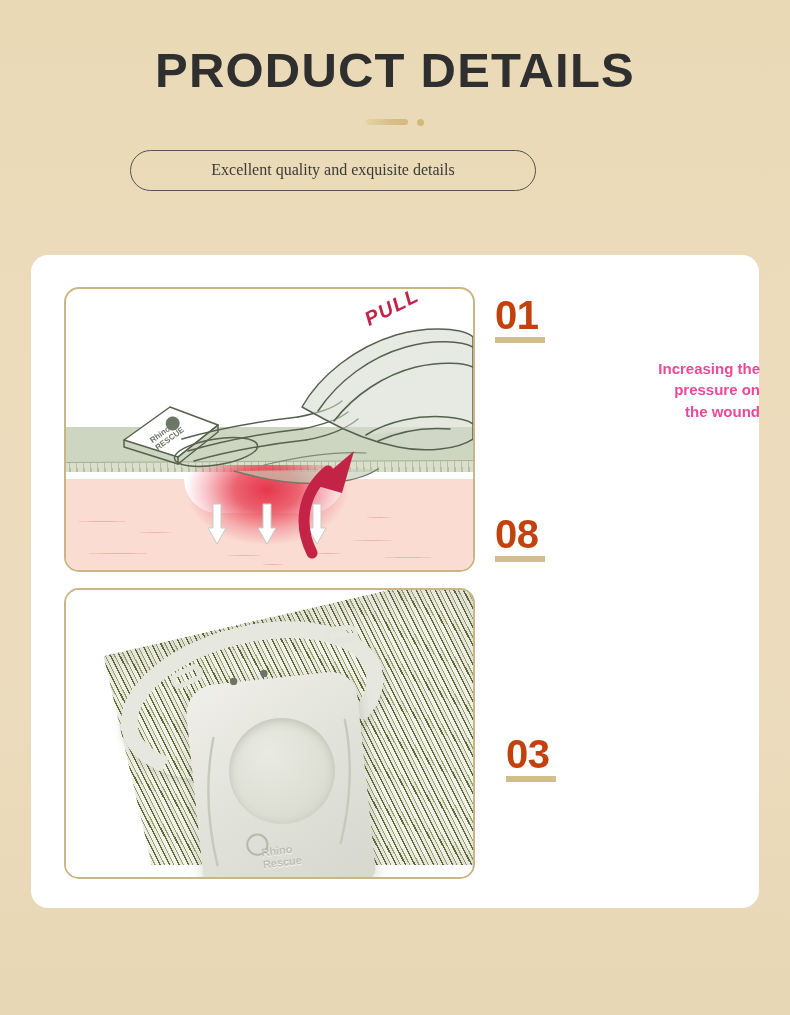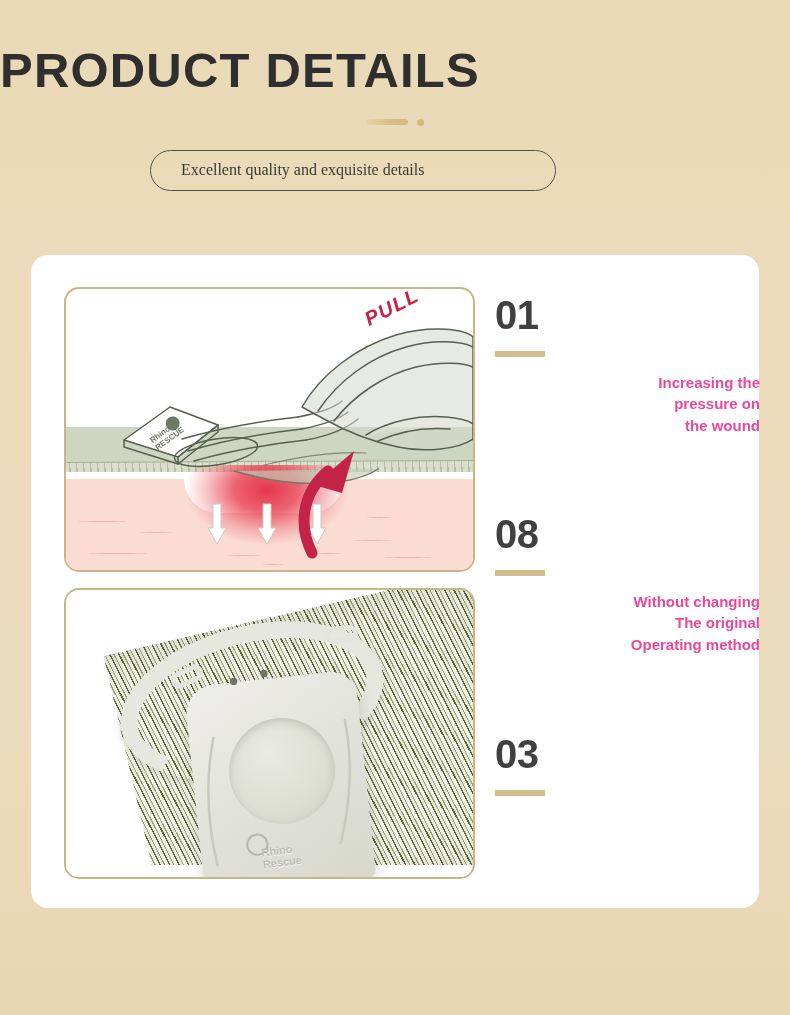--- a/index.html
+++ b/index.html
@@ -21,22 +21,21 @@
     background: linear-gradient(180deg, #ead9b5 0%, #ecdcbc 35%, #ebdcbd 70%, #e8d7b4 100%);
     overflow: hidden;
   }
 
   
   .header {
     position: absolute;
     left: 0; top: 0;
     width: 666px;
     height: 250px;
-    text-align: left;
-    padding-left: 40px;
+    text-align: center;
   }
   .page-title {
     position: absolute;
     left: 0; top: 46px;
     width: 790px;
     font-size: 49px;
     font-weight: 700;
     letter-spacing: 1.2px;
     color: #2f2f2f;
     line-height: 1;
@@ -286,30 +285,30 @@
   
   .items {
     position: absolute;
     left: 464px;
     top: 22px;
     width: 250px;
   }
   .item { position: absolute; left: 0; width: 265px; }
   .item-1 { top: 18px; }
   .item-2 { top: 237px; }
-  .item-3 { top: 457px; }
+  .item-3 { top: 457px; margin-left: 11px; }
   .item-number {
     display: inline-block;
     font-size: 40px;
     font-weight: 700;
-    color: #404040;
+    color: #c2410c;
     line-height: 1;
     letter-spacing: -0.5px;
     border-bottom: 6px solid #d2bd8c;
-    padding: 0 6px 16px 0;
+    padding: 0 6px 2px 0;
   }
   .item-text {
     margin-top: 15px;
     font-size: 15px;
     font-weight: 700;
     color: #ec4899;
     line-height: 1.42;
     white-space: pre-line;
     text-align: right;
   }
@@ -444,23 +443,20 @@
 
       <div class="item item-1">
         <div class="item-number">01</div>
         <div class="item-text">Increasing the
 pressure on
 the wound</div>
       </div>
 
       <div class="item item-2">
         <div class="item-number">08</div>
-        <div class="item-text">Without changing
-The original
-Operating method</div>
       </div>
 
       <div class="item item-3">
         <div class="item-number">03</div>
       </div>
 
     </div>
   </div>
 </div>
 

